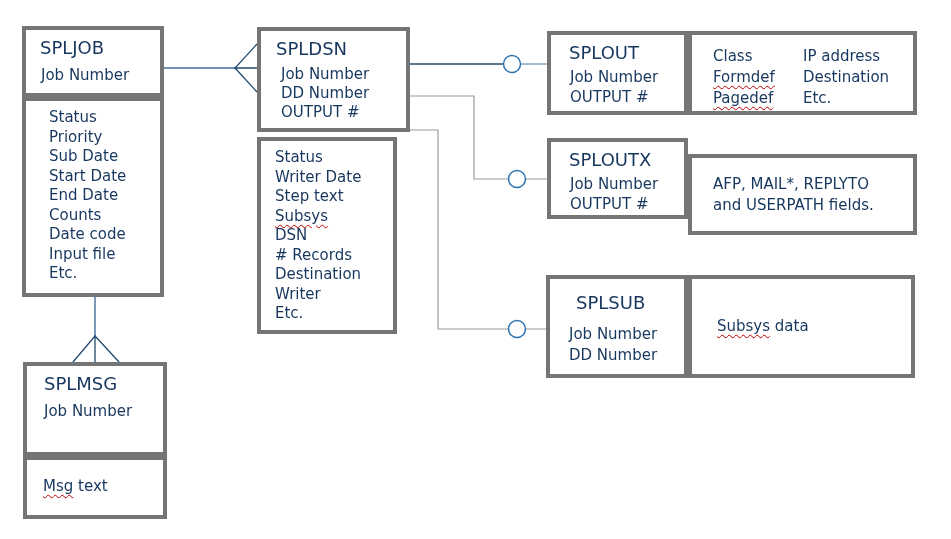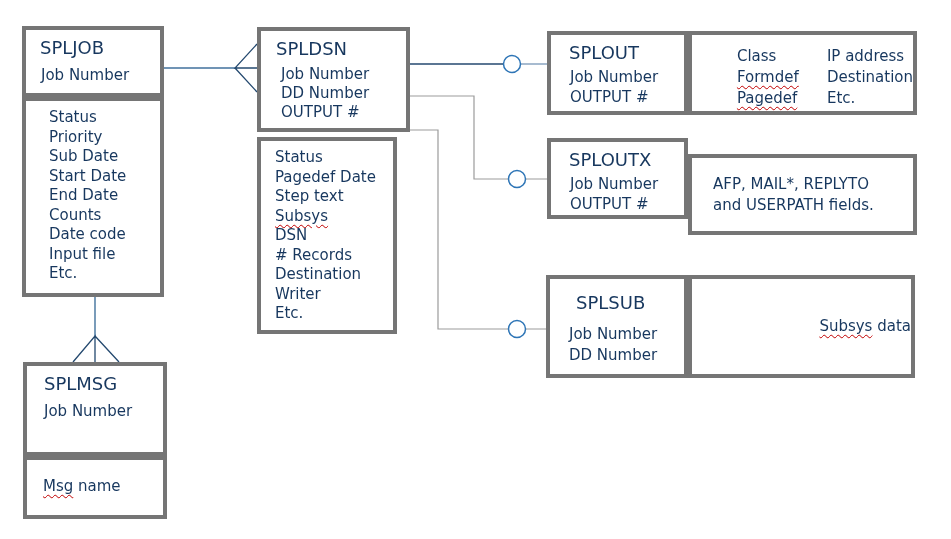--- a/index.html
+++ b/index.html
@@ -17,21 +17,21 @@
   .card-circle{stroke:var(--circle-stroke,#2E75B6);stroke-width:1.5;fill:#fff;}
   .box{
     position:absolute;background:#fff;box-sizing:border-box;
     border:4px solid var(--border,#757575);
   }
   .title{font-size:18px;padding:7px 0 0 14px;white-space:nowrap;}
   .keys{font-size:15px;line-height:19px;margin-top:8px;padding-left:15px;white-space:nowrap;}
   .keys>div{margin:0;}
   .attrs{font-size:15px;line-height:19.5px;padding:7px 0 0 23px;white-space:nowrap;}
   .attrs2{font-size:15px;line-height:19.5px;padding:7px 0 0 14px;white-space:nowrap;}
-  .details{font-size:15px;line-height:21px;justify-content:flex-end;}
+  .details{font-size:15px;line-height:21px;}
   .cols{display:flex;padding:11px 0 0 21px;}
   .col1{width:90px;}
   .center-v{display:flex;flex-direction:column;justify-content:center;padding-left:21px;}
   .single{display:flex;align-items:center;padding-left:25px;}
   .msgtext{font-size:15px;padding:17px 0 0 16px;}
   .sq{
     text-decoration-line:underline;
     text-decoration-style:wavy;
     text-decoration-color:var(--squiggle,#C00000);
     text-decoration-thickness:1px;
@@ -96,21 +96,21 @@
     <div class="title" style="padding-left:15px">SPLDSN</div>
     <div class="keys" style="margin-top:6px;padding-left:20px">
       <div>Job Number</div>
       <div>DD Number</div>
       <div>OUTPUT #</div>
     </div>
   </div>
   <div class="box" style="left:257px;top:137px;width:140px;height:197px">
     <div class="attrs2">
       <div>Status</div>
-      <div>Pagedef Date</div>
+      <div>Writer Date</div>
       <div>Step text</div>
       <div class="sq" style="display:inline-block">Subsys</div>
       <div>DSN</div>
       <div># Records</div>
       <div>Destination</div>
       <div>Writer</div>
       <div>Etc.</div>
     </div>
   </div>
 
@@ -160,17 +160,17 @@
   </div>
 
   <div class="box" style="left:23px;top:362px;width:144px;height:94px">
     <div class="title" style="padding-left:17px">SPLMSG</div>
     <div class="keys" style="margin-top:7px;padding-left:17px;line-height:21px">
       <div>Job Number</div>
     </div>
   </div>
   <div class="box" style="left:23px;top:456px;width:144px;height:63px">
     <div class="msgtext">
-      <span class="sq">Msg</span><span> name</span>
+      <span class="sq">Msg</span><span> text</span>
     </div>
   </div>
 
 </div>
 
 </body></html>

